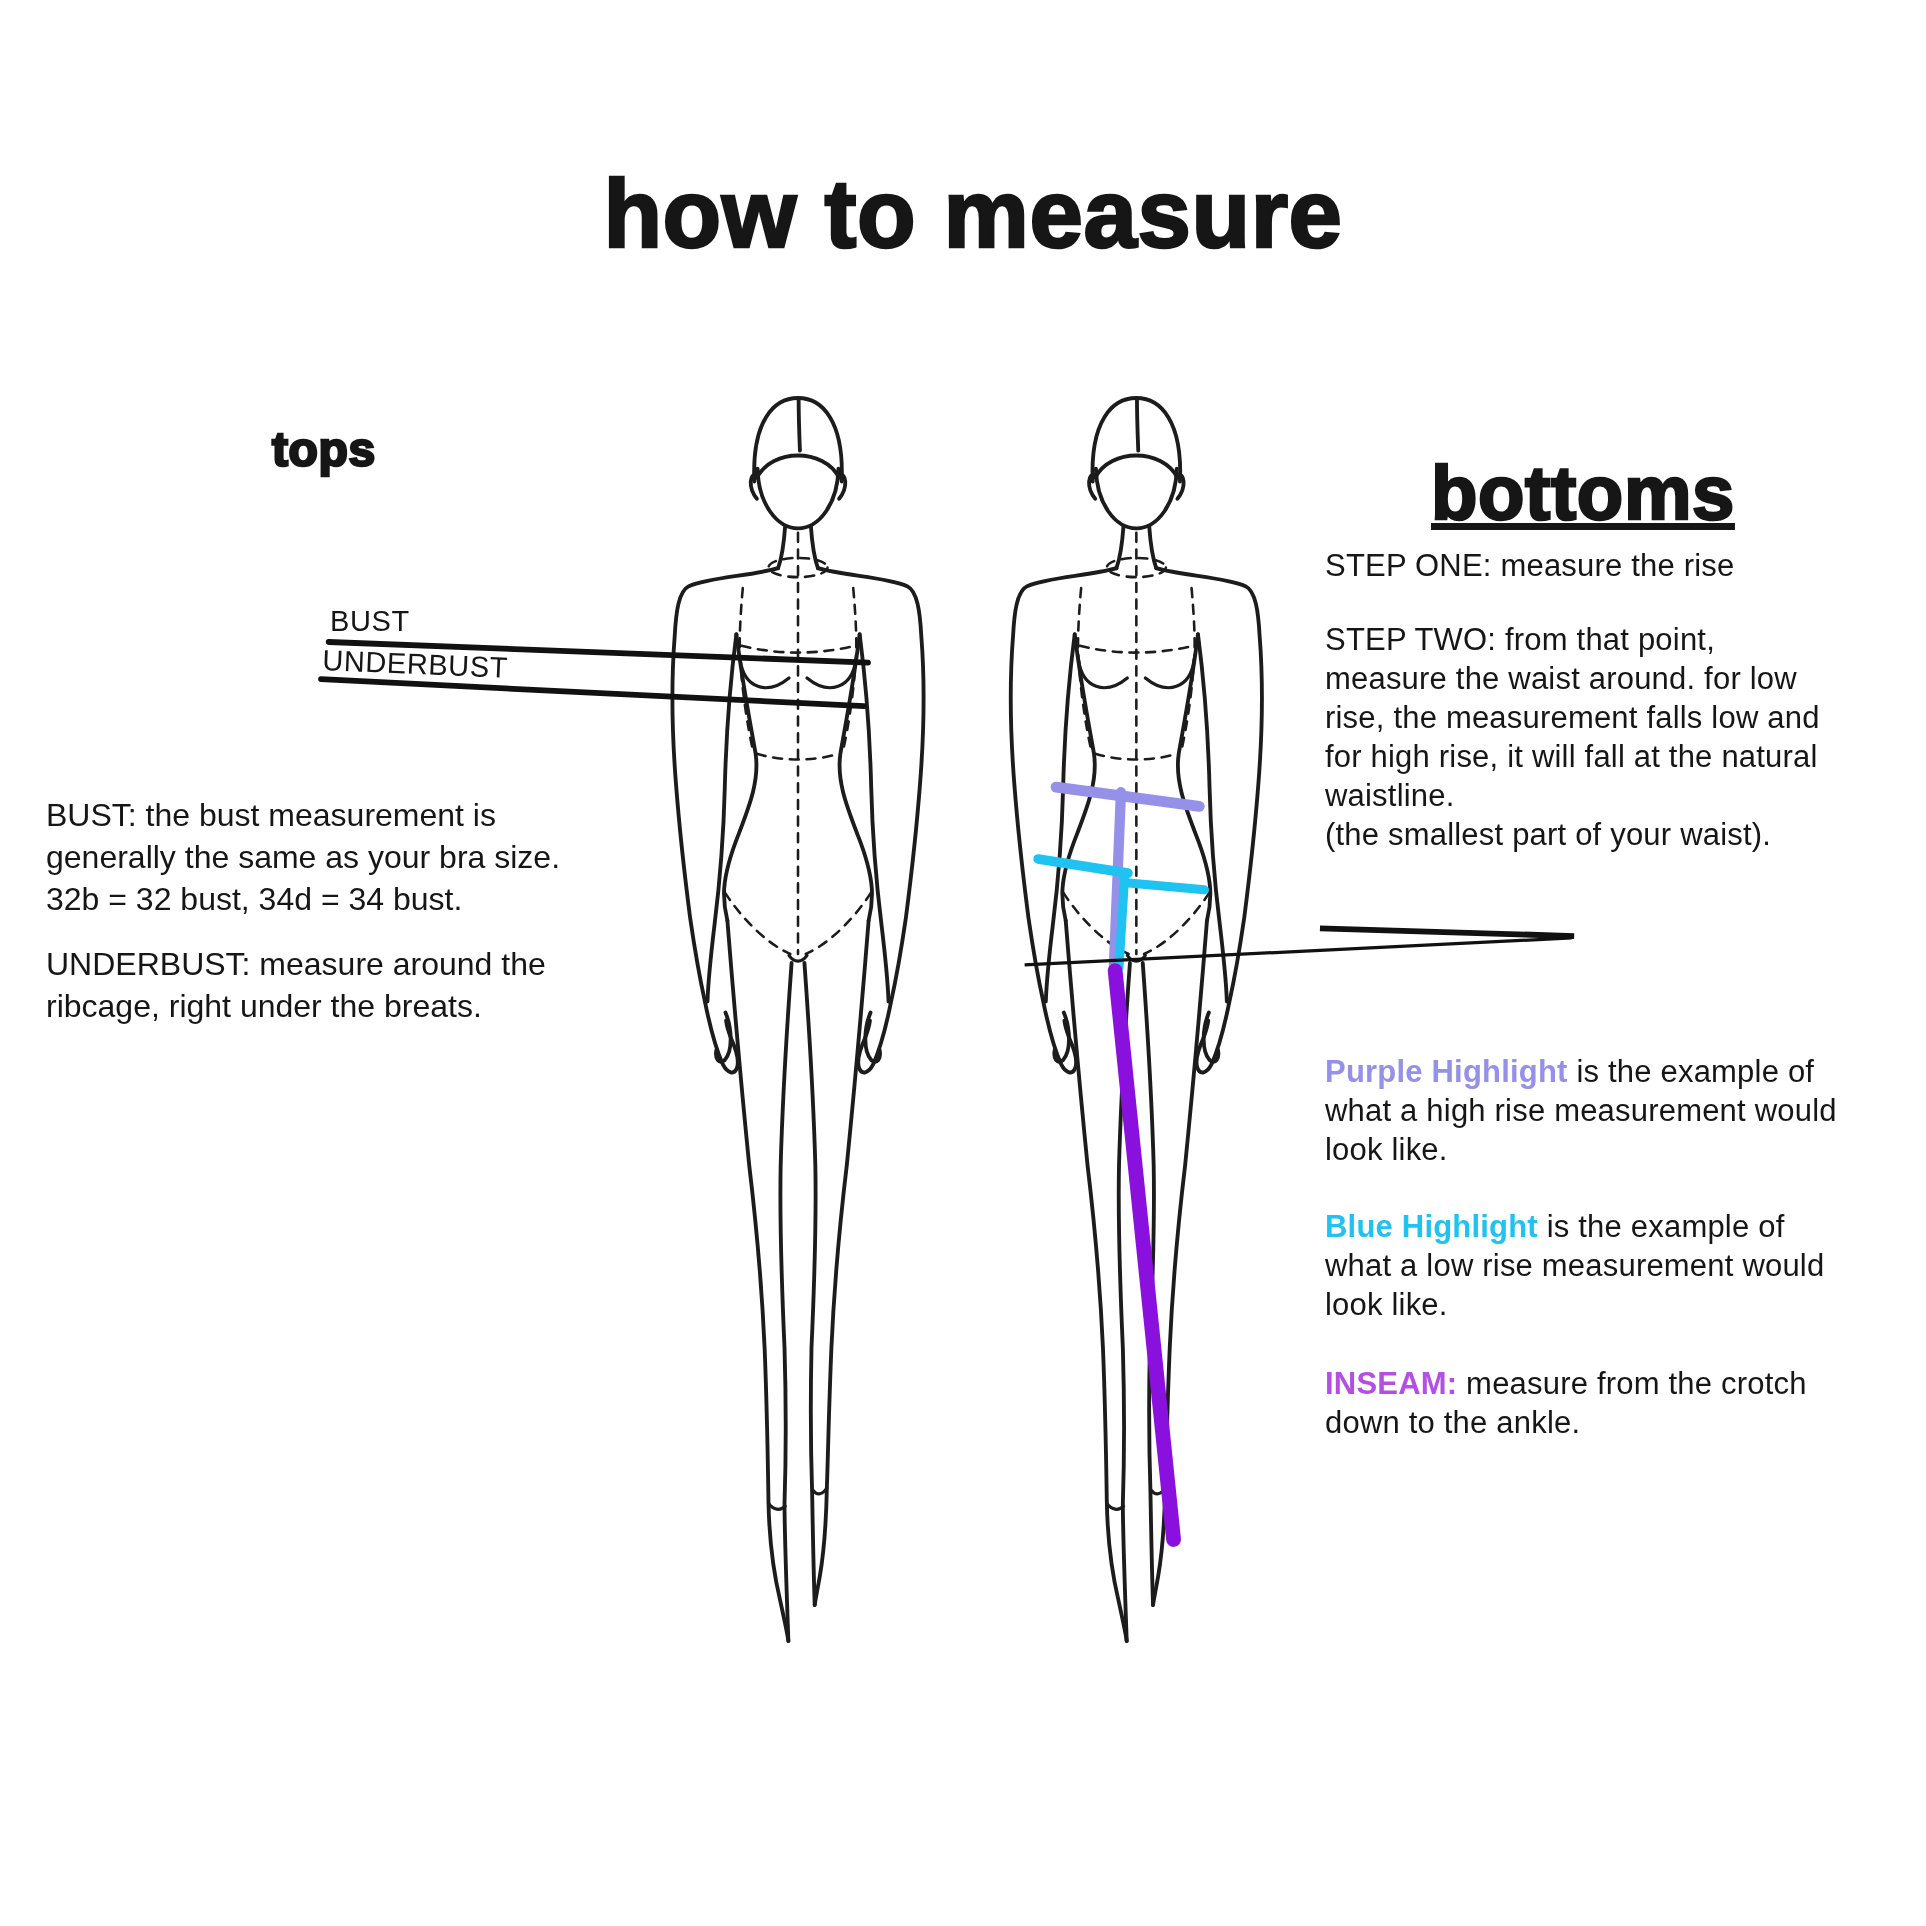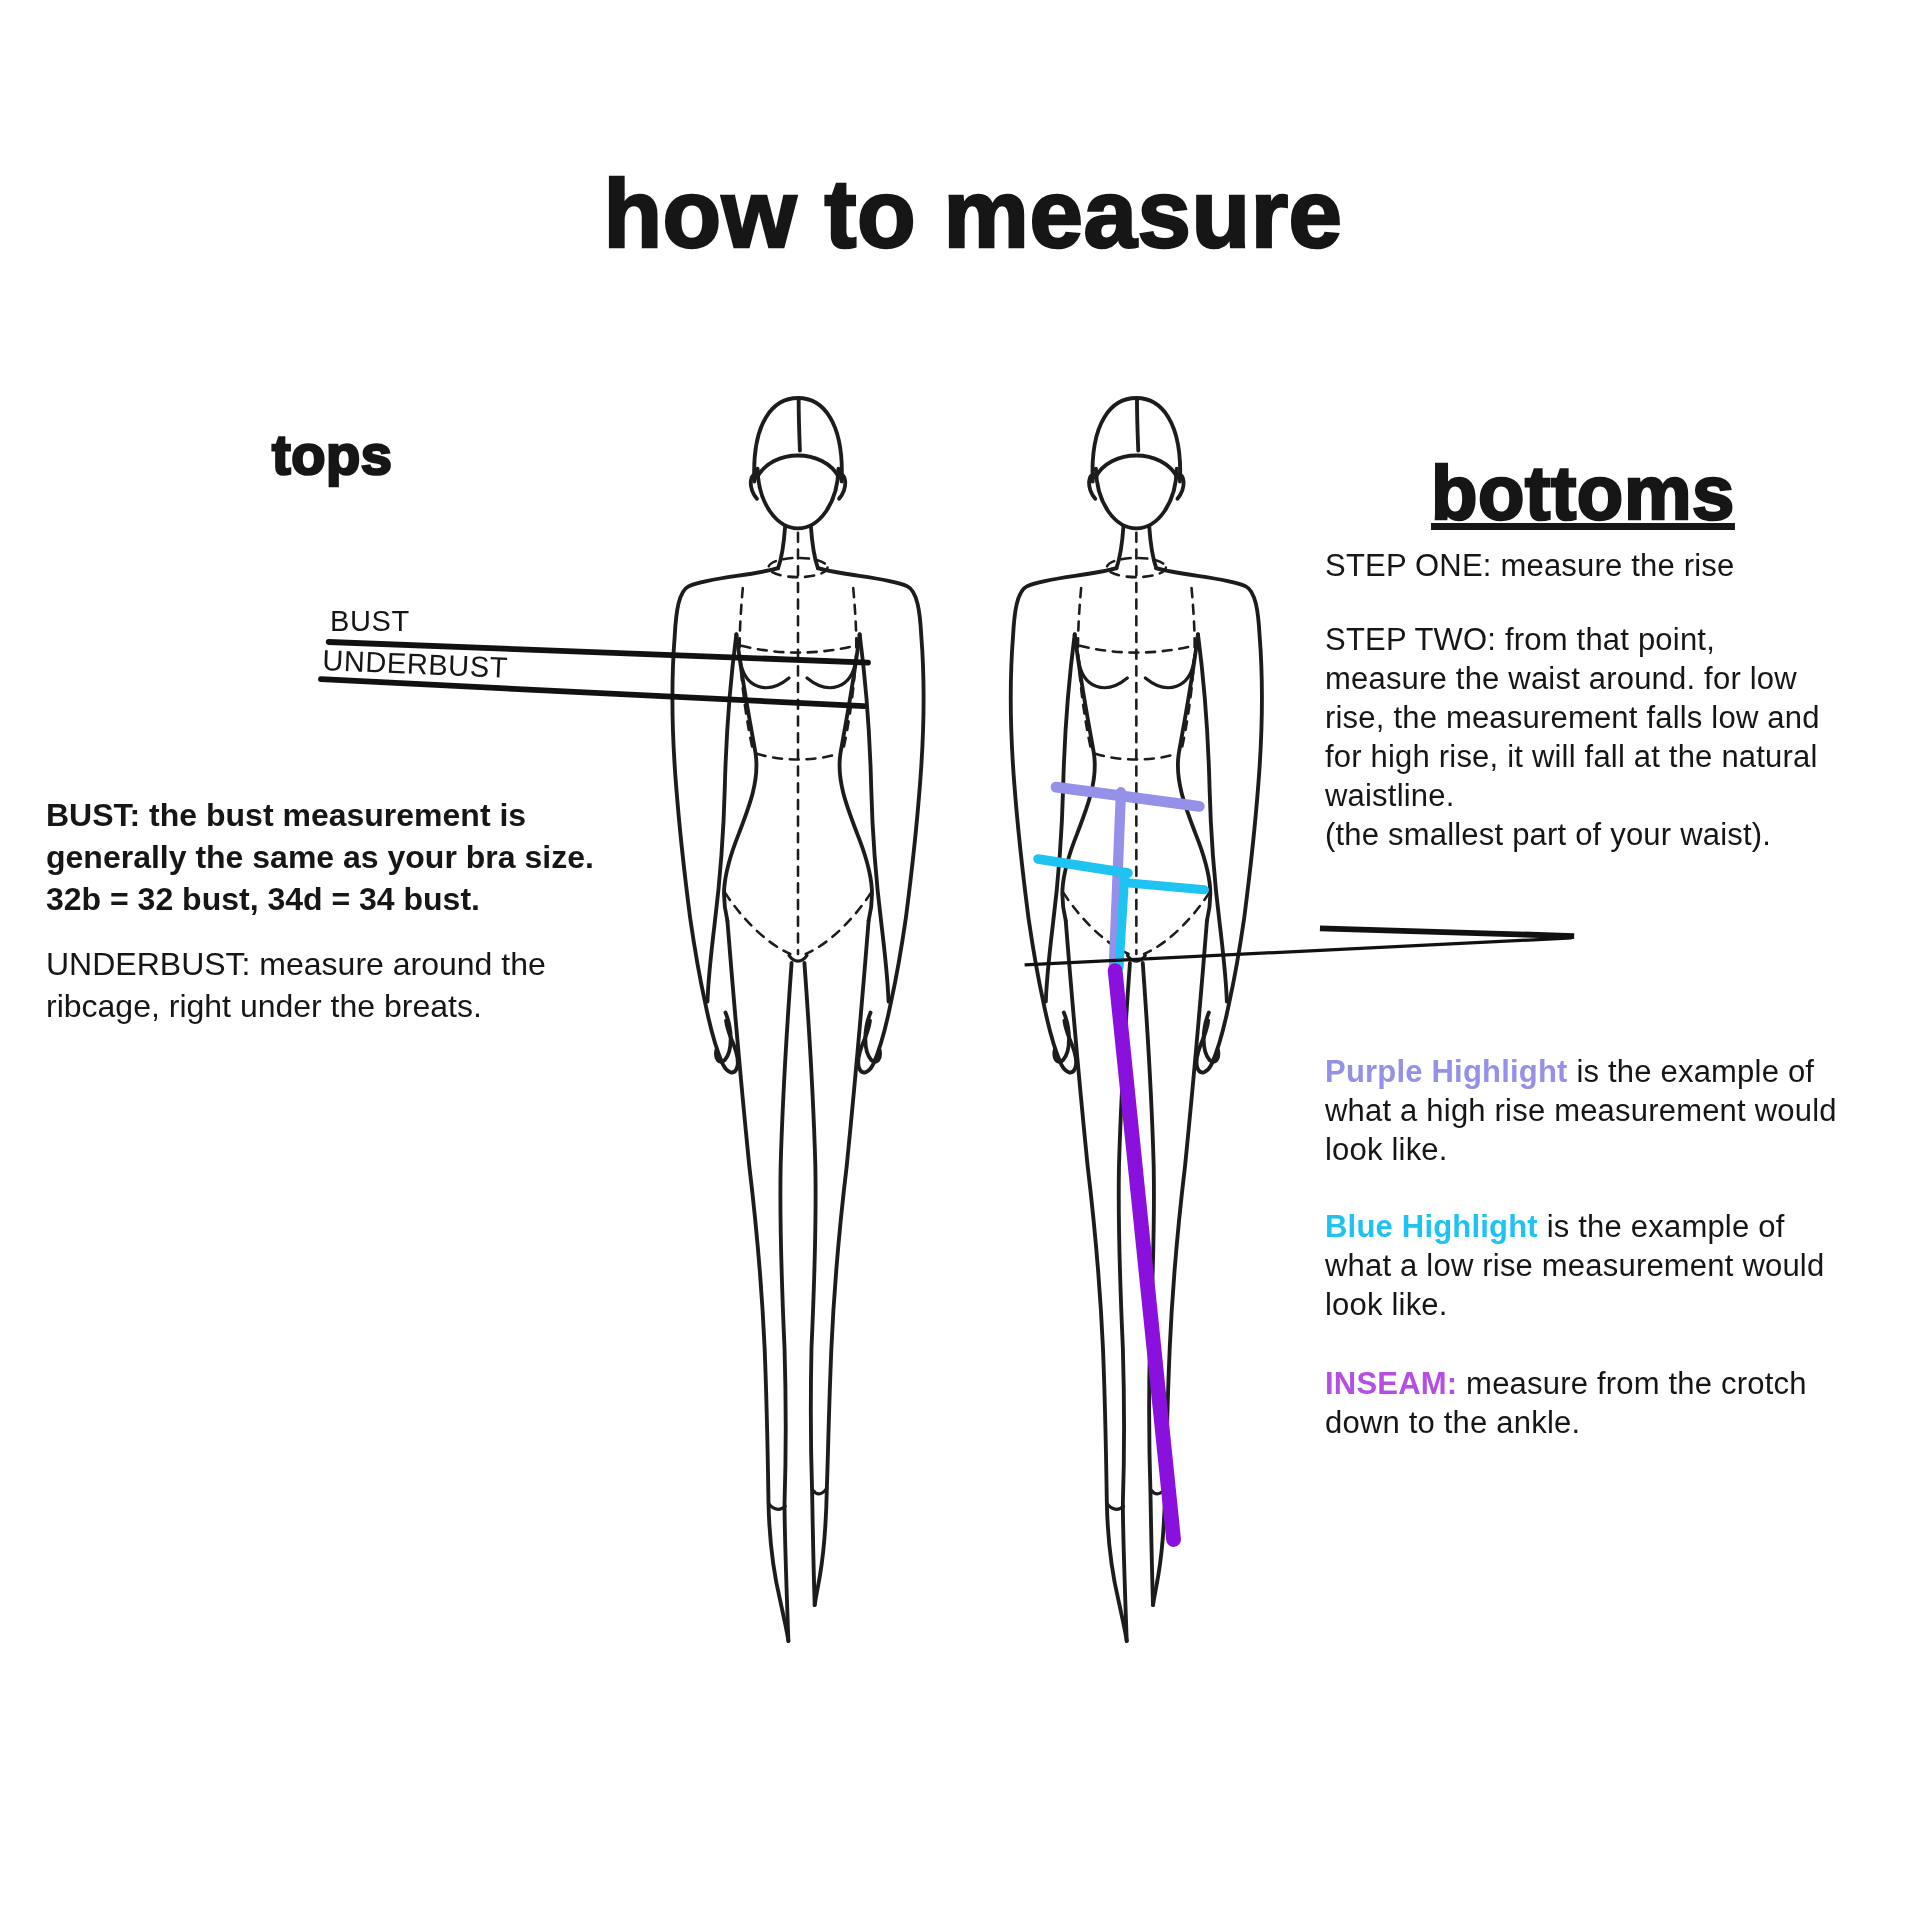--- a/index.html
+++ b/index.html
@@ -9,27 +9,27 @@
   }
   #art{position:absolute;left:0;top:0;width:1926px;height:1926px;}
   .abs{position:absolute;white-space:pre-line;}
   .display{
     font-weight:bold;
     -webkit-text-stroke:2.6px var(--ink,#161616);
     letter-spacing:0.6px;
     margin-left:20px;
   }
   .title{left:0;right:0;top:159px;text-align:center;font-size:96px;}
-  .tops{left:252px;top:422px;font-size:56px;}
+  .tops{left:252px;top:422px;font-size:48px;}
   .bottoms{left:1411px;top:449px;font-size:76px;text-decoration:underline;}
   .small-label{font-size:29px;letter-spacing:0.6px;}
   .bust-label{left:330px;top:605px;}
   .underbust-label{left:323px;top:644px;transform:rotate(2.4deg);transform-origin:left top;}
   .leftcol{left:46px;width:578px;font-size:32px;line-height:42px;}
-  .p1{top:794px;font-weight:bold;}
+  .p1{top:794px;}
   .p2{top:943px;}
   .rightcol{left:1325px;width:597px;font-size:31px;line-height:39px;letter-spacing:0.2px;}
   .b-step1{top:546px;}
   .b-step2{top:620px;}
   .b-step3{top:895px;}
   .b-purple{top:1052px;}
   .b-blue{top:1207px;}
   .b-inseam{top:1364px;}
   .hl{font-weight:bold;}
   .hl-purple{color:var(--purple_highlight,#9590e8);}

